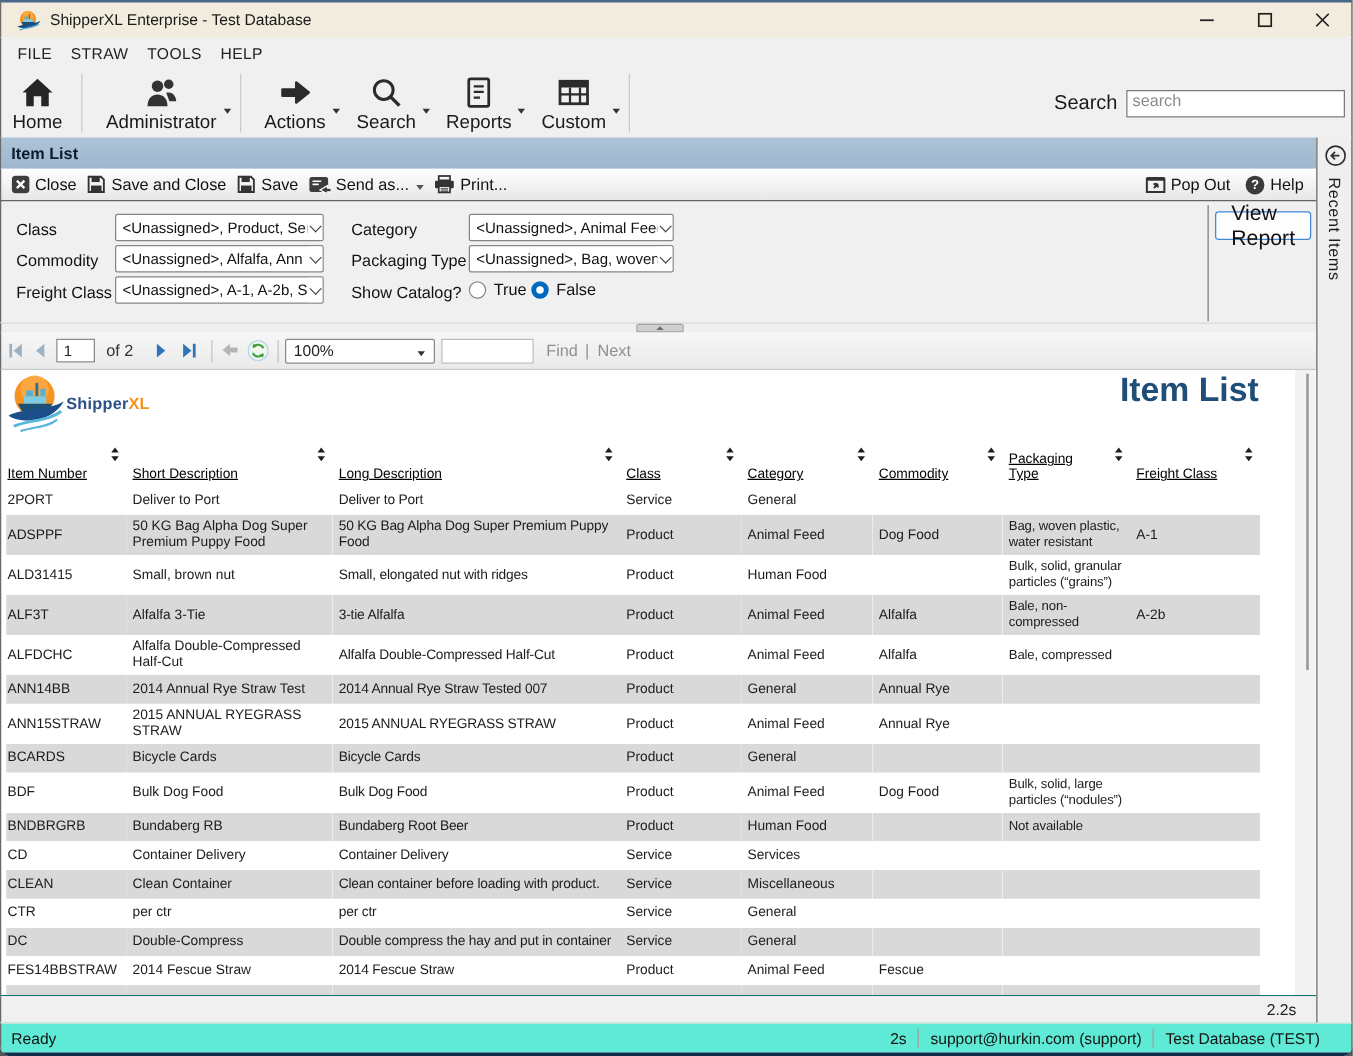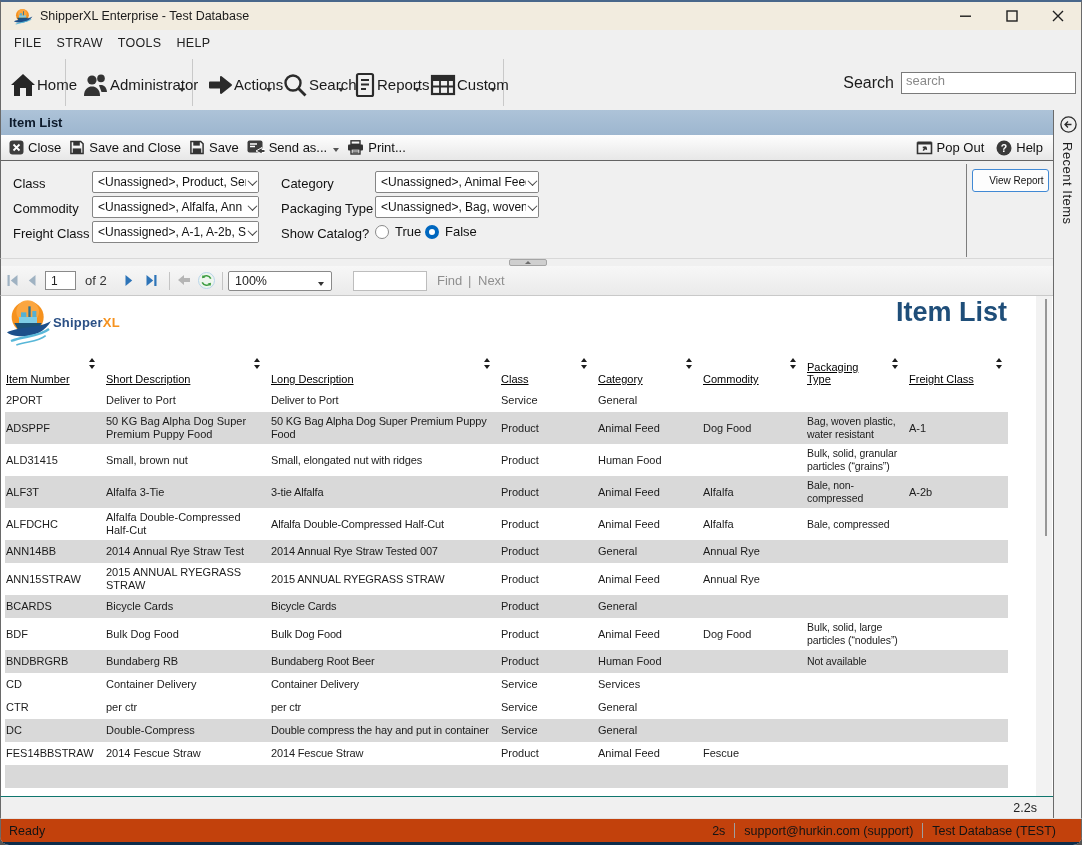--- a/index.html
+++ b/index.html
@@ -24,21 +24,21 @@
   
   #menubar { left:0; top:30px; width:1082px; height:26px; background:#f0f0f0;
     border-left:1px solid #6a6a6a; border-right:1px solid #6a6a6a;
     display:flex; align-items:center; padding-left:13px; gap:15px; }
   .menu-item { font-size:12.5px; font-weight:400; color:#222; letter-spacing:.3px; }
 
   
   #toolbar { left:0; top:56px; width:1082px; height:54px; background:#f0f0f0;
     border-left:1px solid #6a6a6a; border-right:1px solid #6a6a6a;
     display:flex; align-items:stretch; }
-  .tbtn { position:relative; display:flex; flex-direction:row; align-items:center;
+  .tbtn { position:relative; display:flex; flex-direction:column; align-items:center;
     justify-content:flex-start; padding:3px 8px 0 8px; }
   .tbtn .ic { height:30px; display:flex; align-items:center; }
   .tbtn .cap { font-size:15px; color:#1a1a1a; line-height:17px; }
   .tbtn .caret { position:absolute; right:1px; top:22px; }
   .caret-glyph { width:0; height:0; border-left:3.5px solid transparent; border-right:3.5px solid transparent; border-top:4px solid #333; display:inline-block; }
   .tsep { width:1px; background:#c9c9c9; margin:3px 6px 4px 6px; }
   #tb-search { margin-left:auto; display:flex; align-items:center; padding-right:5px; }
   #tb-search .slabel { font-size:16px; color:#1a1a1a; margin-right:7px; }
   #tb-search input { width:175px; height:22px; border:1px solid #7a7a7a; background:#fff;
     font-family:inherit; font-size:13px; padding:1px 4px 6px 4px; color:#333; }
@@ -46,58 +46,58 @@
 
   
   #bluebar { left:0; top:110px; width:1053px; height:25px;
     background:linear-gradient(#adc3d8,#9db6cf);
     border-left:1px solid #6a6a6a; display:flex; align-items:center; }
   #bluebar .cap { font-size:13px; font-weight:700; color:#0d1a2b; margin-left:8px; }
 
   #actionbar { left:0; top:135px; width:1053px; height:25px;
     background:linear-gradient(#fefefe,#e7e7e7); border-left:1px solid #6a6a6a;
     display:flex; align-items:center; font-size:13px; color:#111; }
-  .abtn { display:flex; margin-left:8px; }
+  .abtn { display:flex; align-items:center; margin-left:8px; }
   .abtn .aic { margin-right:4px; display:flex; }
   .abtn .acaret { margin-left:6px; }
   #actionbar-right { margin-left:auto; display:flex; align-items:center; margin-right:10px; }
   #actionbar-right .abtn { margin-left:12px; }
 
   #filterpanel { left:0; top:160px; width:1053px; height:98px; background:#f0f0f0;
     border-top:1px solid #646464; border-left:1px solid #6a6a6a; }
   .flabel { position:absolute; font-size:13px; color:#111; }
   .selectbox { position:absolute; height:22px; background:#fff; border:1px solid #858585;
     border-radius:2px; display:flex; align-items:center; overflow:hidden; }
   .selectbox .val { font-size:12px; color:#111; padding-left:5px; white-space:nowrap; flex:1; overflow:hidden; }
   .selectbox .chev { width:12px; height:100%; display:flex; align-items:center; justify-content:center; flex:none; background:#fff; }
   .chev i { width:7px; height:7px; border-right:1.4px solid #454545; border-bottom:1.4px solid #454545;
     transform:rotate(45deg) translate(-1px,-1px); }
   .radio-row { position:absolute; display:flex; align-items:center; font-size:13px; color:#111; }
   .radio { width:14px; height:14px; border-radius:50%; background:#fff; border:1px solid #8a8a8a; margin-right:6px; }
   .radio.sel { border:4.5px solid #0067bf; }
   #vr-divider { position:absolute; left:965px; top:3px; width:1px; height:93px; background:#7d7d7d; }
   #view-report { position:absolute; left:971px; top:8px; width:77px; height:23px; background:#fdfdfd;
-    border:1px solid #4189d4; border-radius:3px; font-size:10px; color:#111;
+    border:1px solid #4189d4; border-radius:3px; font-size:17px; color:#111;
     display:flex; align-items:center; justify-content:center;padding-left:12px; }
 
   #splitter { left:0; top:258px; width:1053px; height:8px; background:#f0f0f0;
     border-left:1px solid #6a6a6a; border-top:1px solid #d8d8d8; }
   #splitter .grip { position:absolute; left:508px; top:0px; width:38px; height:7px; background:#cfcfcf;
     border:1px solid #a5a5a5; border-radius:2px; display:flex; align-items:center; justify-content:center; }
   #splitter .grip i { width:0; height:0; border-left:3px solid transparent; border-right:3px solid transparent; border-bottom:3px solid #6d6d6d; }
 
   
   #rtoolbar { left:0; top:266px; width:1053px; height:30px; background:linear-gradient(#f7f7f7,#eaeaea);
     border-left:1px solid #6a6a6a; border-bottom:1px solid #c9c9c9; }
   #rtoolbar .ri { position:absolute; display:flex; align-items:center; }
   #rtoolbar .txt { font-size:13px; color:#333; }
   #rtoolbar .gray { color:#8f8f8f; }
   #page-box { left:44px; top:5px; width:31px; height:19px; border:1px solid #8a8a8a; background:#fff;
     font-size:12px; color:#222; padding-left:5px; display:flex; align-items:center; }
-  #zoom-box { left:227px; top:5px; width:104px; height:20px; border:1px solid #8a8a8a; background:#fff; }
+  #zoom-box { left:227px; top:5px; width:120px; height:20px; border:1px solid #8a8a8a; background:#fff; }
   #zoom-box .val { font-size:12.5px; color:#222; padding-left:6px; flex:1; }
   #find-box { left:352px; top:5px; width:74px; height:20px; border:1px solid #bdbdbd; background:#fff; }
   .rsep { width:1px; height:18px; background:#c4c4c4; }
 
   
   #viewport { left:0; top:296px; width:1053px; height:501px; background:#fff;
     border-left:1px solid #6a6a6a; border-bottom:1px solid #0f766e; overflow:hidden; }
   #rlogo { position:absolute; left:4px; top:3px; width:150px; height:52px; }
   #rlogo .brand { position:absolute; left:48px; top:16px; font-size:13px; font-weight:700; letter-spacing:.2px; }
   #rlogo .b1 { color:#2b5085; } #rlogo .b2 { color:#f6921e; }
@@ -118,21 +118,21 @@
   #rtable td.c0, #rtable th.c0 { padding-left:1px; }
   #rtable td.c2 { padding-right:2px; letter-spacing:-0.15px; }
   #rtable td.c6 { padding-right:1px; font-size:10.5px; letter-spacing:-0.1px; }
   #rtable tr.alt { background:#d9d9d9; }
   #rtable tr.partial td { height:23px; }
 
   
   #timing { left:0; top:797px; width:1053px; height:21px; background:#f0f0f0;
     border-left:1px solid #6a6a6a; display:flex; align-items:center; justify-content:flex-end; }
   #timing .t { font-size:12.5px; color:#222; margin-right:16px; }
-  #statusbar { left:0; top:818px; width:1082px; height:24px; background:#c2410c;
+  #statusbar { left:0; top:818px; width:1082px; height:24px; background:#5eead4;
     border-left:1px solid #6a6a6a; border-right:1px solid #6a6a6a; border-top:1px solid #e2e2e2;
     display:flex; align-items:center; font-size:12.5px; color:#141414; }
   #statusbar .ready { margin-left:8px; }
   #statusbar .right { margin-left:auto; display:flex; align-items:center; margin-right:16px; }
   #statusbar .right .item { margin:17px 9px; }
   #statusbar .ssep { width:1px; height:15px; background:#9f9f9f; }
   #bottomedge { left:0; top:842px; width:1082px; height:3px; background:#0e2d4b; }
 
   
   #recentpanel { left:1053px; top:110px; width:29px; height:708px; background:#efefef;
@@ -613,20 +613,30 @@
           <tr>
             <td class="c0">CD</td>
             <td class="c1">Container Delivery</td>
             <td class="c2">Container Delivery</td>
             <td class="c3">Service</td>
             <td class="c4">Services</td>
             <td class="c5"></td>
             <td class="c6"></td>
             <td class="c7"></td>
           </tr>
+          <tr class="alt">
+            <td class="c0">CLEAN</td>
+            <td class="c1">Clean Container</td>
+            <td class="c2">Clean container before loading with product.</td>
+            <td class="c3">Service</td>
+            <td class="c4">Miscellaneous</td>
+            <td class="c5"></td>
+            <td class="c6"></td>
+            <td class="c7"></td>
+          </tr>
           <tr>
             <td class="c0">CTR</td>
             <td class="c1">per ctr</td>
             <td class="c2">per ctr</td>
             <td class="c3">Service</td>
             <td class="c4">General</td>
             <td class="c5"></td>
             <td class="c6"></td>
             <td class="c7"></td>
           </tr>

